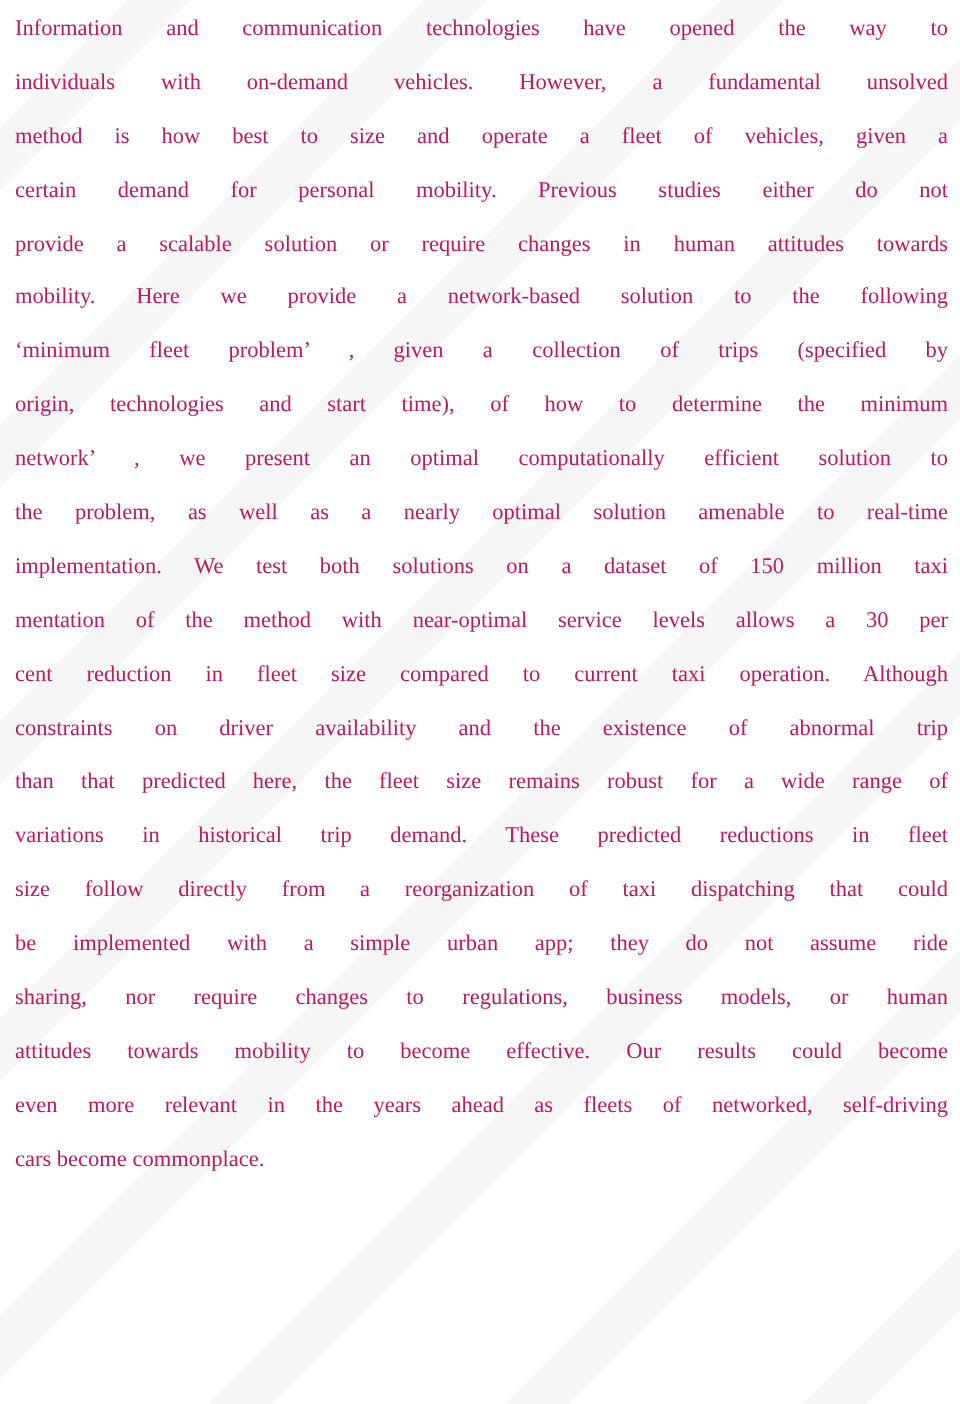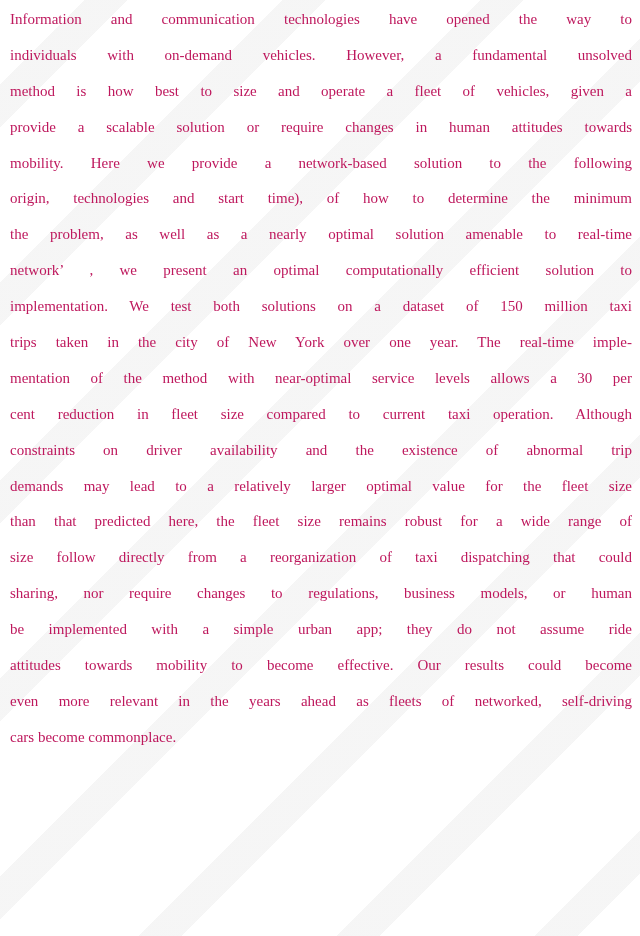--- a/index.html
+++ b/index.html
@@ -36,31 +36,32 @@
       text-align-last: left;
     }
   </style>
 </head>
 <body>
 
 <div class="page">
   <div class="line">Information and communication technologies have opened the way to</div>
   <div class="line">individuals with on-demand vehicles. However, a fundamental unsolved</div>
   <div class="line">method is how best to size and operate a fleet of vehicles, given a</div>
+  <div class="line">certain demand for personal mobility. Previous studies either do not</div>
   <div class="line">provide a scalable solution or require changes in human attitudes towards</div>
   <div class="line">mobility. Here we provide a network-based solution to the following</div>
+  <div class="line">‘minimum fleet problem’ , given a collection of trips (specified by</div>
   <div class="line">origin, technologies and start time), of how to determine the minimum</div>
+  <div class="line">network’ , we present an optimal computationally efficient solution to</div>
   <div class="line">the problem, as well as a nearly optimal solution amenable to real-time</div>
-  <div class="line">network’ , we present an optimal computationally efficient solution to</div>
   <div class="line">implementation. We test both solutions on a dataset of 150 million taxi</div>
-  <div class="line">trips taken in the city of New York over one year. The real-time imple-</div>
   <div class="line">mentation of the method with near-optimal service levels allows a 30 per</div>
   <div class="line">cent reduction in fleet size compared to current taxi operation. Although</div>
   <div class="line">constraints on driver availability and the existence of abnormal trip</div>
-  <div class="line">demands may lead to a relatively larger optimal value for the fleet size</div>
   <div class="line">than that predicted here, the fleet size remains robust for a wide range of</div>
+  <div class="line">variations in historical trip demand. These predicted reductions in fleet</div>
   <div class="line">size follow directly from a reorganization of taxi dispatching that could</div>
+  <div class="line">be implemented with a simple urban app; they do not assume ride</div>
   <div class="line">sharing, nor require changes to regulations, business models, or human</div>
-  <div class="line">be implemented with a simple urban app; they do not assume ride</div>
   <div class="line">attitudes towards mobility to become effective. Our results could become</div>
   <div class="line">even more relevant in the years ahead as fleets of networked, self-driving</div>
   <div class="line last">cars become commonplace.</div>
 </div>
 
 </body></html>

